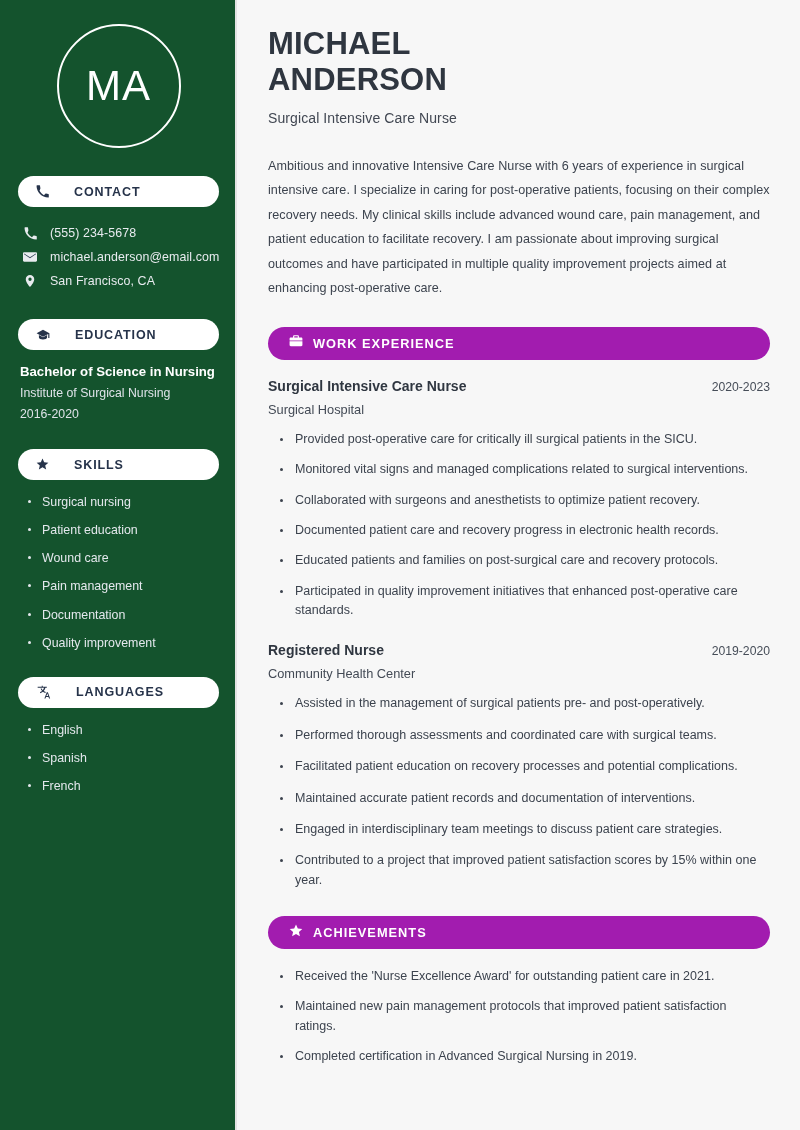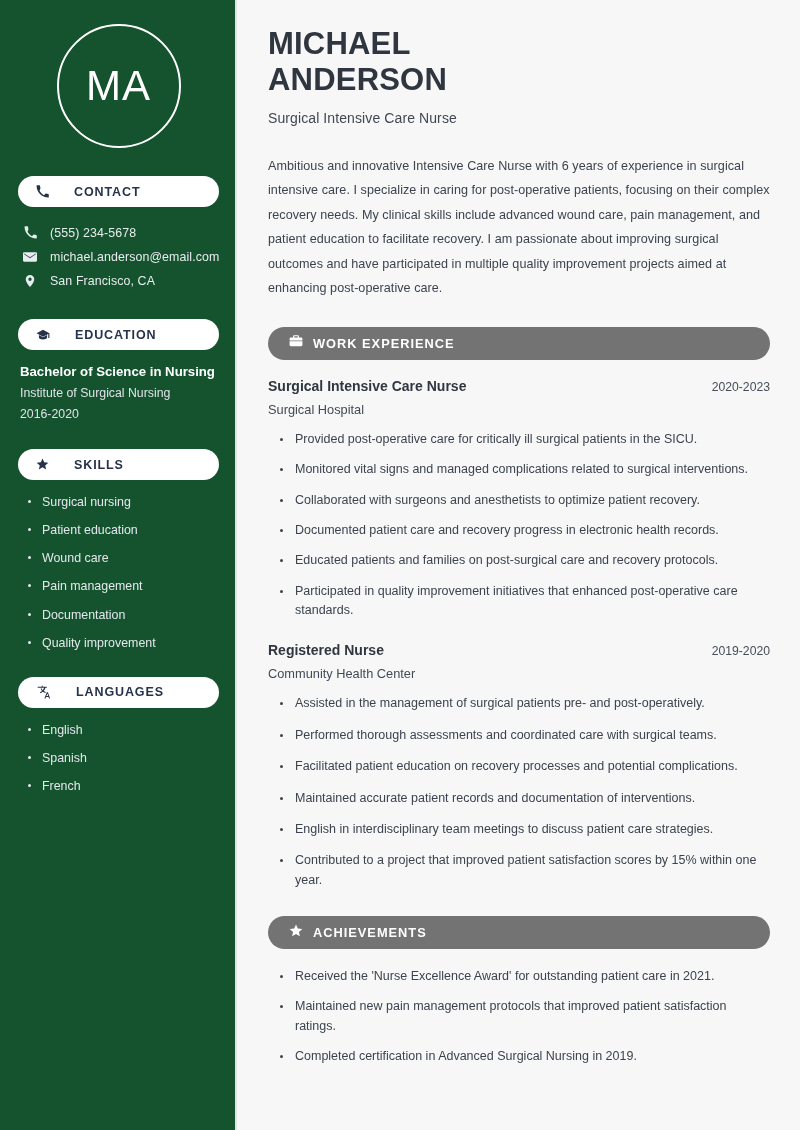--- a/index.html
+++ b/index.html
@@ -73,21 +73,21 @@
   .pill .pill-label {
     font-size: 12.5px;
     font-weight: bold;
     letter-spacing: 0.9px;
   }
   .pill svg { display: block; }
 
   .contact-list { margin-bottom: 26px; }
   .contact-row {
     display: flex;
-    align-items: flex-start;
+    align-items: flex-end;
     gap: 12px;
     padding: 5px 0 5px 4px;
     font-size: 12.4px;
     color: #e8ebef;
     letter-spacing: 0.1px;
   }
   .contact-row .cicon {
     width: 16px;
     display: flex;
     justify-content: center;
@@ -155,21 +155,21 @@
 
   .summary {
     margin-top: 28px;
     font-size: 12.6px;
     line-height: 1.95;
     color: #3c434e;
     letter-spacing: 0.05px;
   }
 
   .sec-head {
-    background: #737373;
+    background: #a21caf;
     color: #ffffff;
     border-radius: 999px;
     height: 33px;
     display: flex;
     align-items: center;
     gap: 10px;
     padding-left: 21px;
     margin-top: 26px;
     margin-bottom: 18px;
   }
@@ -366,21 +366,21 @@
       <div class="job-top">
         <span class="job-title">Registered Nurse</span>
         <span class="job-dates">2019-2020</span>
       </div>
       <div class="job-org">Community Health Center</div>
       <ul class="bullets tight">
         <li>Assisted in the management of surgical patients pre- and post-operatively.</li>
         <li>Performed thorough assessments and coordinated care with surgical teams.</li>
         <li>Facilitated patient education on recovery processes and potential complications.</li>
         <li>Maintained accurate patient records and documentation of interventions.</li>
-        <li>English in interdisciplinary team meetings to discuss patient care strategies.</li>
+        <li>Engaged in interdisciplinary team meetings to discuss patient care strategies.</li>
         <li>Contributed to a project that improved patient satisfaction scores by 15% within one year.</li>
       </ul>
     </div>
 
     <div class="sec-head">
       <span>
         <svg width="14" height="14" viewBox="0 0 24 24" fill="#ffffff">
           <path d="M12 .8l3.1 7.1 7.7.7-5.8 5.1 1.7 7.5L12 17.3 5.3 21.2 7 13.7 1.2 8.6l7.7-.7L12 .8z"></path>
         </svg>
       </span>

